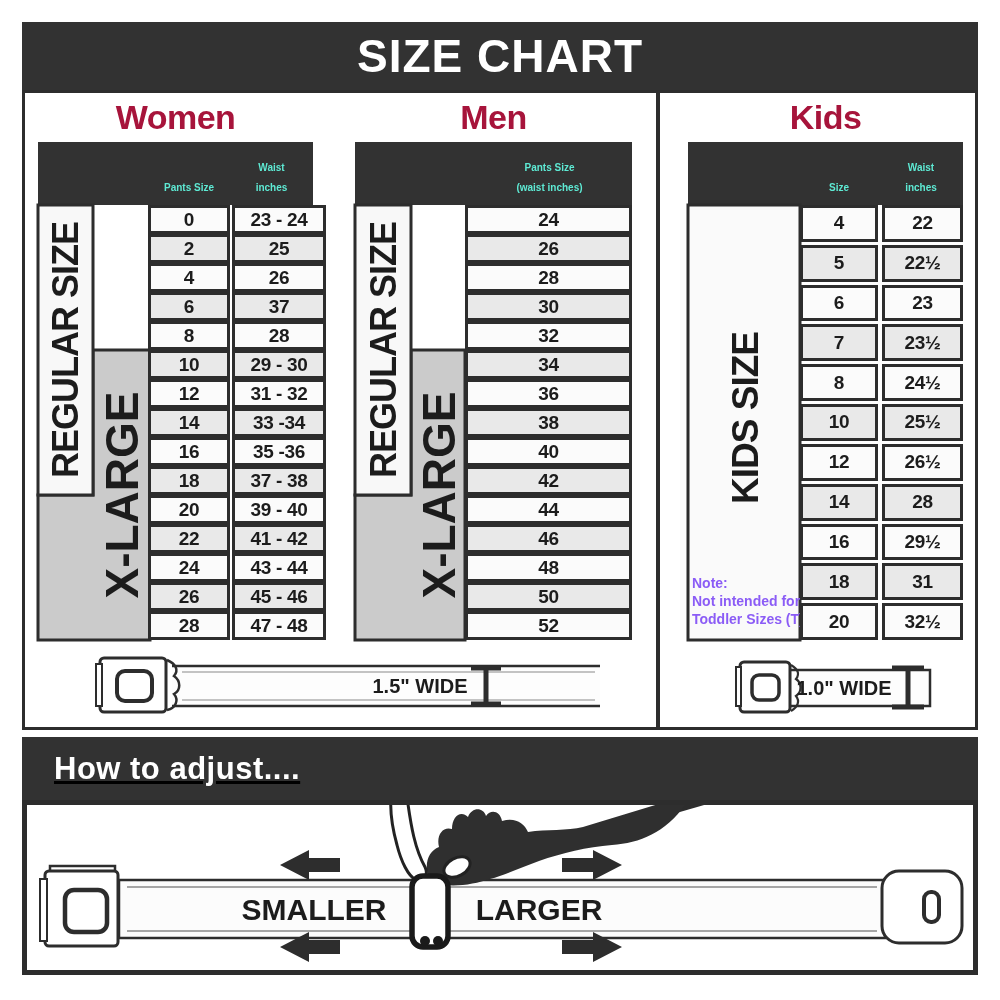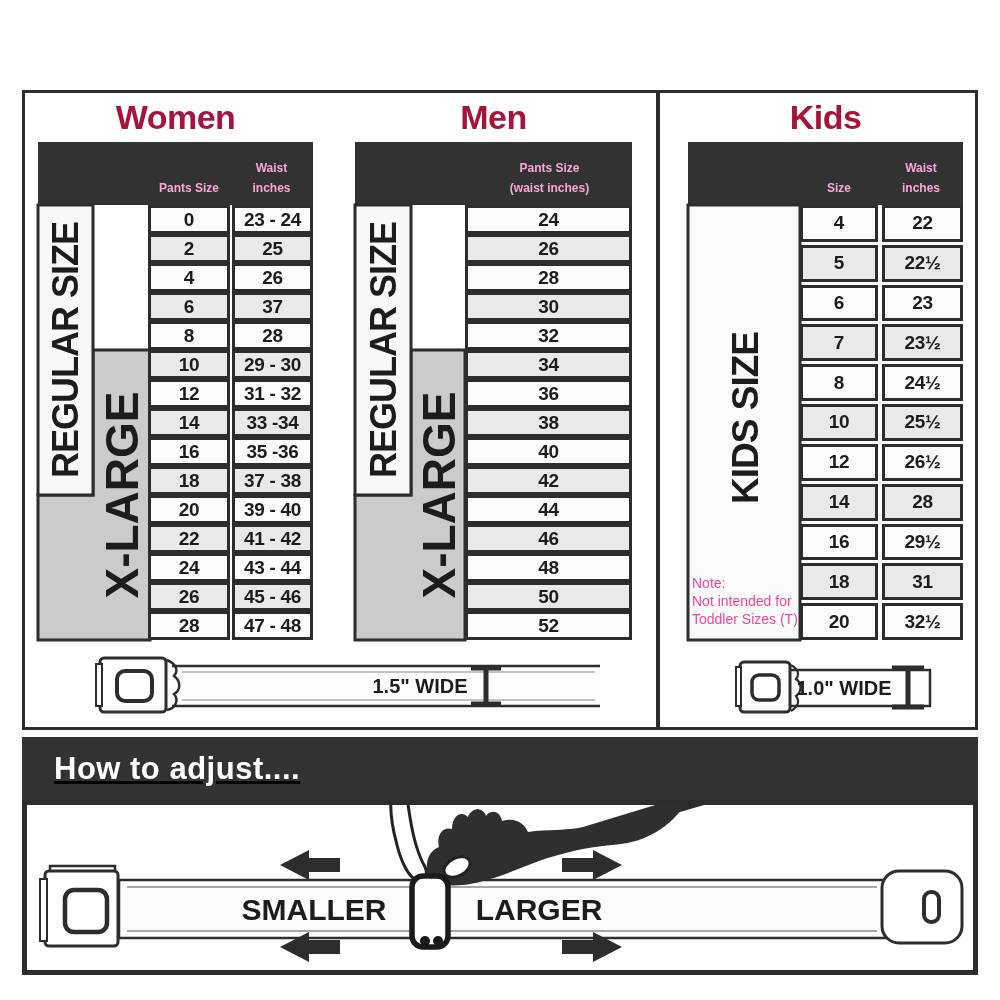--- a/index.html
+++ b/index.html
@@ -4,38 +4,41 @@
 <style>
   html,body{margin:0;padding:0;background:#ffffff;font-family:"Liberation Sans","DejaVu Sans",sans-serif;}
   .page{position:relative;width:1000px;height:1000px;background:#fff;overflow:hidden;}
   .abs{position:absolute;}
   .title-bar{left:22px;top:22px;width:956px;height:68px;background:#323232;display:flex;align-items:center;justify-content:center;}
   .title-bar span{color:#fff;font-weight:bold;font-size:46px;letter-spacing:1px;}
   .main-box{left:22px;top:90px;width:956px;height:640px;border:3px solid #2d2d2d;box-sizing:border-box;background:#fff;}
   .divider{left:656px;top:90px;width:4px;height:640px;background:#2d2d2d;}
   .sec-title{top:94px;height:46px;display:flex;align-items:center;justify-content:center;color:#a7143b;font-weight:bold;font-size:34px;letter-spacing:-0.5px;}
   .thead{background:#323232;}
-  .hlabel{position:absolute;bottom:7px;text-align:center;color:#f9a8d4;font-weight:bold;font-size:12px;line-height:20px;}
+  .hlabel{position:absolute;bottom:7px;text-align:center;color:#5eead4;font-weight:bold;font-size:10px;line-height:20px;}
   .hlabel span{display:block;}
   .col{display:flex;flex-direction:column;}
   .cell{flex:1;display:flex;align-items:center;justify-content:center;border:3px solid #2d2d2d;background:#fbfbfb;font-weight:bold;font-size:19px;color:#1c1c1c;letter-spacing:-0.3px;}
   .col .cell:nth-child(even){background:#e9e9e9;}
   .col.gapped{gap:3px;}
-  .note{font-weight:normal;font-size:14px;line-height:18px;color:#ec4899;}
+  .note{font-weight:bold;font-size:14px;line-height:18px;color:#8b5cf6;}
   .note div{white-space:nowrap;}
   .adjust-bar{left:22px;top:737px;width:956px;height:63px;background:#323232;display:flex;align-items:center;text-decoration:underline;}
   .adjust-bar span{color:#fff;font-weight:bold;font-size:31px;padding-left:32px;letter-spacing:0.5px;}
   .illus-box{left:22px;top:800px;width:956px;height:175px;border:5px solid #2d2d2d;box-sizing:border-box;background:#fff;}
   svg text{font-family:"Liberation Sans","DejaVu Sans",sans-serif;font-weight:bold;fill:#1c1c1c;}
 </style>
 </head>
 <body>
 
 <div class="page">
 
+  <div class="abs title-bar">
+    <span>SIZE CHART</span>
+  </div>
 
   <div class="abs main-box"></div>
   <div class="abs divider"></div>
 
   <div class="abs sec-title" style="left:38px;width:275px;text-align:right;">Women</div>
   <div class="abs sec-title" style="left:355px;width:277px;">Men</div>
   <div class="abs sec-title" style="left:688px;width:275px;">Kids</div>
 
   <div class="abs thead" style="left:38px;top:142px;width:275px;height:63px;">
     <div class="hlabel" style="left:110px;width:82px;">Pants Size</div>
@@ -96,21 +99,21 @@
     <div class="cell">14</div>
     <div class="cell">16</div>
     <div class="cell">18</div>
     <div class="cell">20</div>
     <div class="cell">22</div>
     <div class="cell">24</div>
     <div class="cell">26</div>
     <div class="cell">28</div>
   </div>
 
-  <div class="abs col" style="left:232px;top:205px;width:81px;height:435px;">
+  <div class="abs col" style="left:232px;top:205px;width:94px;height:435px;">
     <div class="cell">23 - 24</div>
     <div class="cell">25</div>
     <div class="cell">26</div>
     <div class="cell">37</div>
     <div class="cell">28</div>
     <div class="cell">29 - 30</div>
     <div class="cell">31 - 32</div>
     <div class="cell">33 -34</div>
     <div class="cell">35 -36</div>
     <div class="cell">37 - 38</div>

